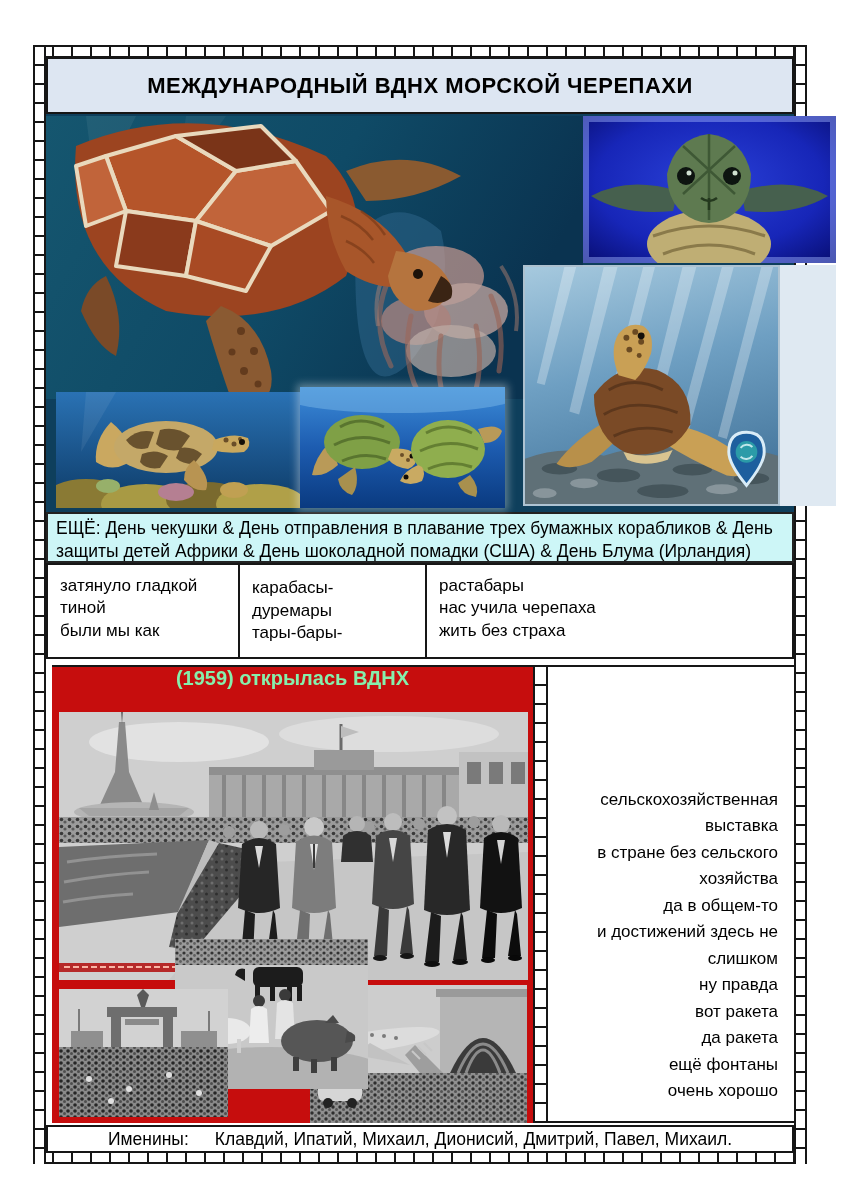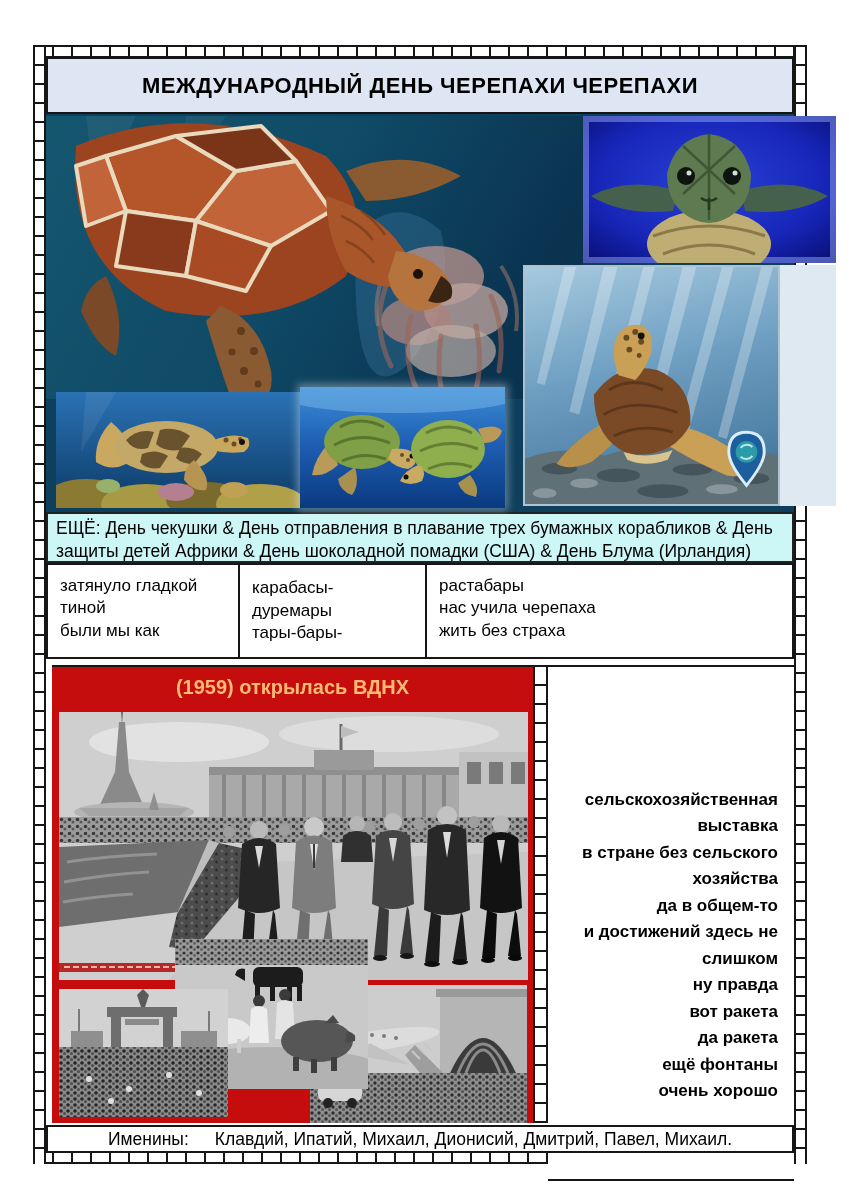--- a/index.html
+++ b/index.html
@@ -17,21 +17,21 @@
   .ph{position:absolute;box-sizing:border-box;}
   .ph svg{width:100%;height:100%;display:block;}
   .holidays{background:#cdf6f7;border:2px solid #222;font-size:17.5px;line-height:1.32;
             padding:3px 8px;}
   .poemrow{display:flex;border:2px solid #161616;background:#fff;}
   .pcell{border-right:2px solid #161616;padding:10px 12px;font-size:17px;line-height:1.32;
          white-space:pre-line;box-sizing:border-box;}
   .pcell:last-child{border-right:none;}
   .pcell.vcenter{display:flex;align-items:center;padding-top:0;padding-bottom:0;}
   .redpanel{background:#c60d0d;border-top:2px solid #161616;}
-  .banner{color:#fdba74;font-weight:bold;font-size:20px;text-align:center;padding-top:9px;}
+  .banner{color:#86efac;font-weight:bold;font-size:20px;text-align:center;}
   .comment-cell{background:#fff;border-top:2px solid #161616;border-bottom:2px solid #161616;
                 font-size:17px;line-height:1.56;text-align:right;white-space:pre-line;
                 padding:93px 16px 0 6px;}
   .namedays{border:2px solid #161616;background:#fff;display:flex;align-items:center;
             justify-content:center;font-size:17.5px;text-align:right;}
   .namedays .lbl{margin-right:26px;}
   .glow{box-shadow:0 0 8px 3px rgba(255,255,255,.35);}
   .rays-edge{border:2px solid rgba(228,240,250,.75);}
   .wm{position:absolute;left:0;bottom:8px;width:160px;height:9px;background:#b41818;opacity:.9;}
   .wm i{position:absolute;top:3px;left:5px;width:120px;height:2px;
@@ -41,21 +41,21 @@
 <body>
 
 <div class="page">
 
   <div class="abs ladder-h" style="left:33px;top:45px;width:774px;height:13px;"></div>
   <div class="abs ladder-h" style="left:33px;top:1151px;width:774px;height:13px;"></div>
   <div class="abs ladder-v" style="left:33px;top:45px;width:13px;height:1119px;"></div>
   <div class="abs ladder-v" style="left:794px;top:45px;width:13px;height:1119px;"></div>
 
   <div class="abs title-bar" style="left:46px;top:57px;width:748px;height:57px;">
-    <span>МЕЖДУНАРОДНЫЙ ДЕНЬ ЧЕРЕПАХИ ЧЕРЕПАХИ</span>
+    <span>МЕЖДУНАРОДНЫЙ ВДНХ МОРСКОЙ ЧЕРЕПАХИ</span>
   </div>
 
   <div class="abs collage" style="left:46px;top:114px;width:748px;height:398px;">
 
     <div class="ph" style="left:0;top:2px;width:537px;height:283px;z-index:1;">
       <svg viewBox="0 0 537 283" preserveAspectRatio="none">
         <defs>
           <linearGradient id="mw" x1="0" y1="0" x2="1" y2="0.3">
             <stop offset="0" stop-color="#15566f"></stop>
               <stop offset="0.55" stop-color="#0f4a66"></stop>
@@ -478,21 +478,21 @@
             <circle cx="110" cy="86" r="3"></circle>
             <circle cx="140" cy="104" r="3"></circle>
             <circle cx="52" cy="112" r="3"></circle>
           </g>
       </svg>
     </div>
   </div>
 
   <div class="abs ladder-v" style="left:533px;top:665px;width:15px;height:458px;"></div>
 
-  <div class="abs comment-cell" style="left:548px;top:665px;width:246px;height:516px;font-weight:bold;">
+  <div class="abs comment-cell" style="left:548px;top:665px;width:246px;height:458px;">
     <span style="white-space:pre-line;">сельскохозяйственная
 выставка
 в стране без сельского
 хозяйства
 да в общем-то
 и достижений здесь не
 слишком
 ну правда
 вот ракета
 да ракета

